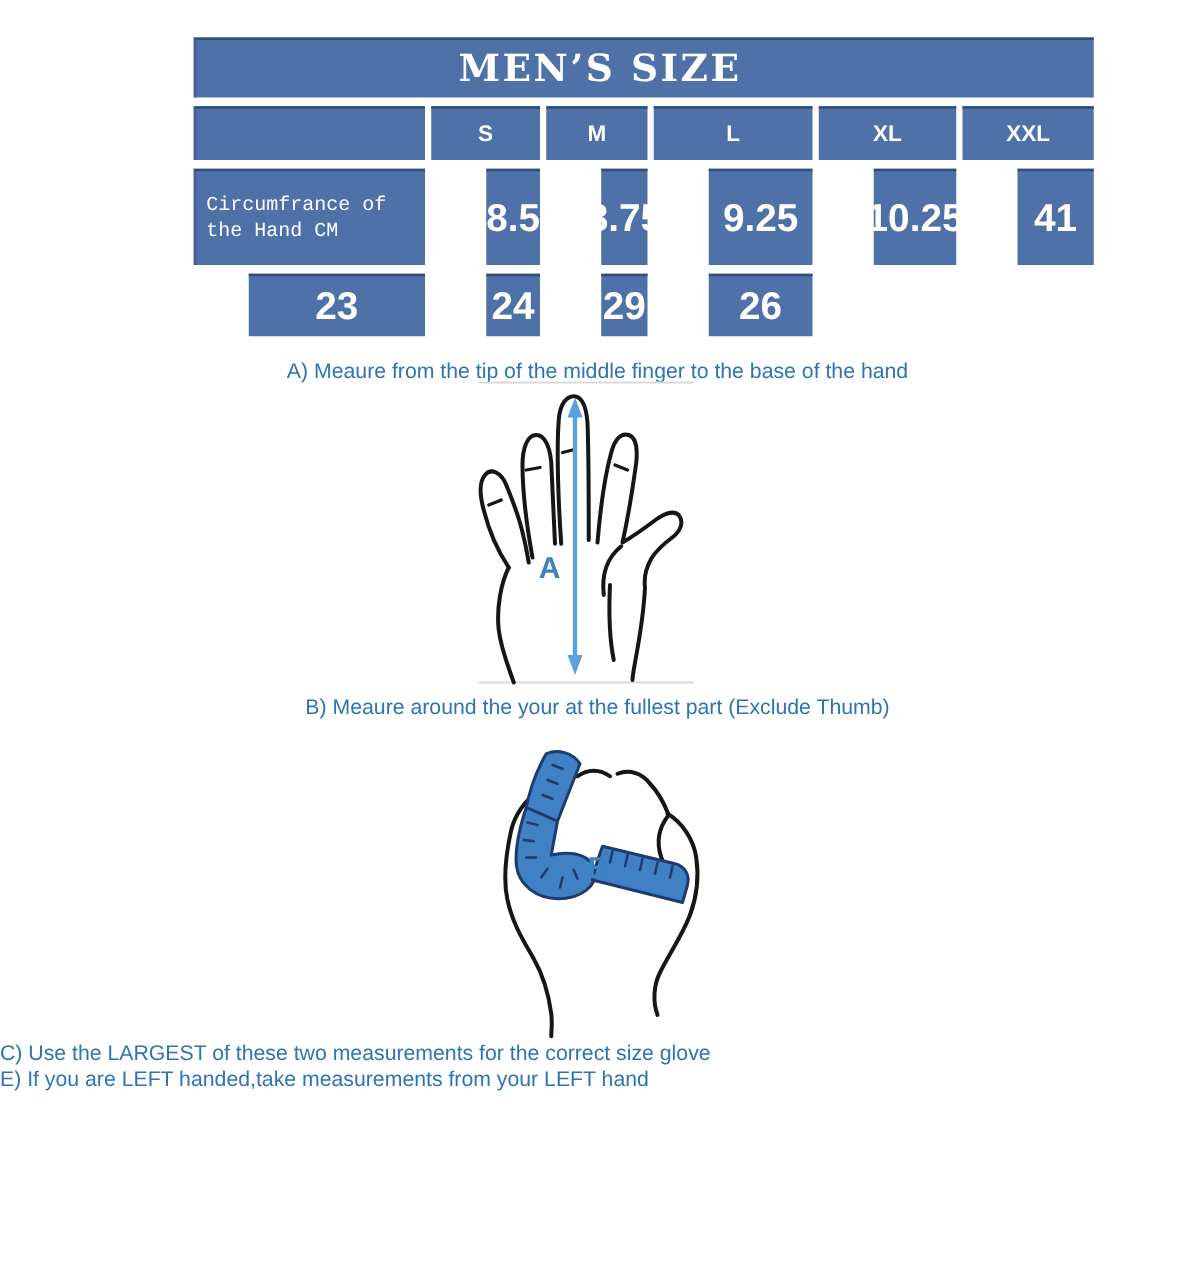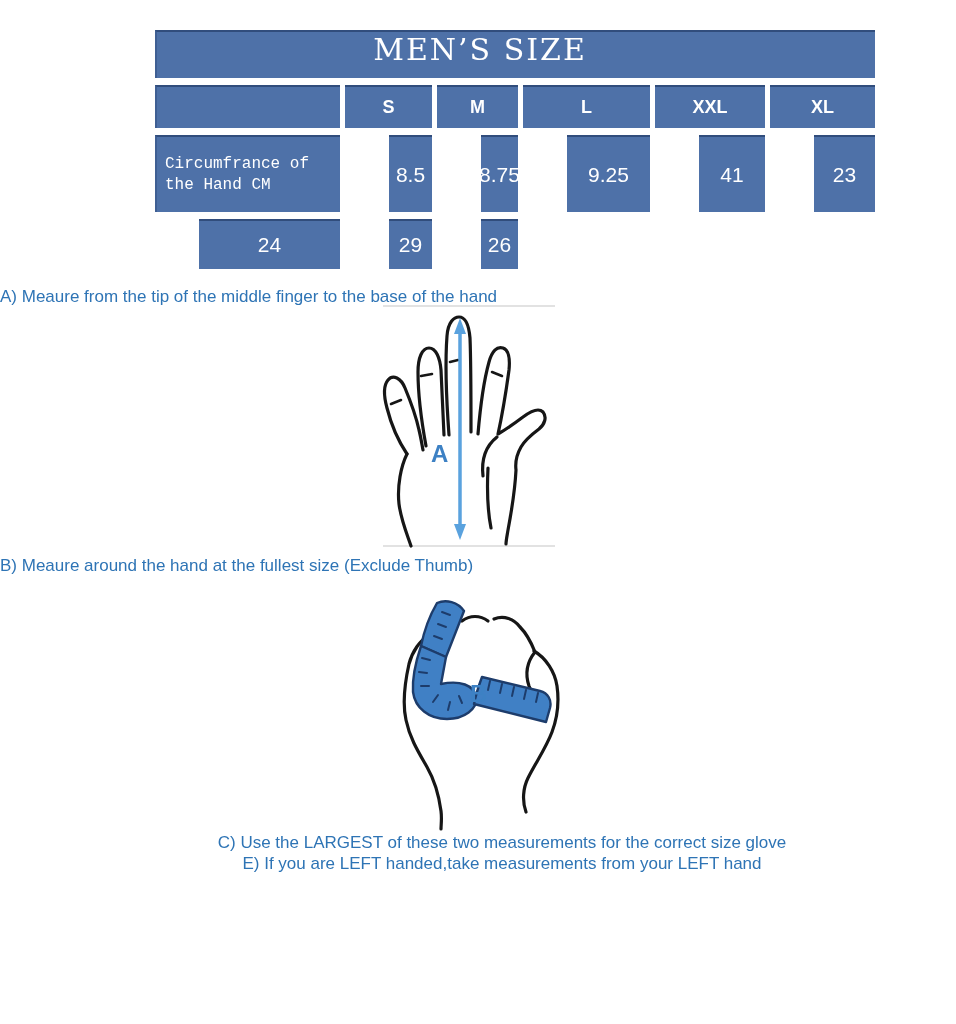--- a/index.html
+++ b/index.html
@@ -16,49 +16,49 @@
     grid-template-columns:185px 87px 81px 127px 110px 105px;
     grid-template-rows:48px 43px 77px 50px;
     column-gap:5px;row-gap:7px;
   }
   .t-title{
     grid-column:1 / -1;
     background:var(--cell-blue);
     border-top:2px solid var(--edge-dark);
     border-left:2px solid var(--edge-mid);
     color:var(--cell-text);
-    display:flex;align-items:flex-start;justify-content:center;
-    font-family:"DejaVu Serif",serif;font-weight:normal;
+    display:flex;align-items:center;justify-content:center;
+    font-family:"DejaVu Serif",serif;font-weight:bold;
     font-size:30px;letter-spacing:2px;
   }
   .t-title span{transform:translateX(-36px);}
   .cell{
     background:var(--cell-blue);
     border-top:2px solid var(--edge-dark);
     color:var(--cell-text);
     display:flex;align-items:center;justify-content:center;
     text-align:center;
   }
   .cell.first{border-left:2px solid var(--edge-mid);}
   .head-cell{font-weight:bold;font-size:18px;}
-  .val-cell{font-weight:normal;font-size:21px;margin-left:44px;}
+  .val-cell{font-weight:bold;font-size:31px;margin-left:44px;}
   .label-cell{font-size:16px;justify-content:flex-start;text-align:left;
               padding-left:8px;line-height:1.3;font-family:Liberation Mono, monospace;}
   .label-cell.centered{justify-content:center;text-align:center;padding-left:0;}
 
   
   .instr{
-    position:absolute;left:0;width:956px;text-align:left;
+    position:absolute;left:0;width:956px;text-align:center;
     color:var(--text-blue);font-size:17px;
   }
   .instr-a{top:287px;}
   .instr-b{top:556px;}
   .instr-block{
-    position:absolute;top:833px;left:0;width:956px;text-align:center;
-    color:var(--text-blue);font-size:17px;line-height:20.6px;padding-left:48px;
+    position:absolute;top:833px;left:0;width:956px;text-align:left;
+    color:var(--text-blue);font-size:17px;line-height:20.6px;
   }
 
   
   .fig-a{position:absolute;left:355px;top:304px;width:230px;height:244px;}
   .fig-b{position:absolute;left:388px;top:590px;width:205px;height:245px;}
   .fig-a svg,.fig-b svg{display:block;width:100%;height:100%;}
 
   .ink{fill:none;stroke:var(--ink);stroke-width:3.2;stroke-linecap:round;stroke-linejoin:round;}
   .crease{fill:none;stroke:var(--ink);stroke-width:2.6;stroke-linecap:round;}
   .faint-edge{stroke:var(--faint);stroke-width:1.5;}
@@ -78,27 +78,28 @@
 
   <div class="size-table">
     <div class="t-title">
       <span>MEN’S SIZE</span>
     </div>
 
     <div class="cell first"></div>
     <div class="cell head-cell">S</div>
     <div class="cell head-cell">M</div>
     <div class="cell head-cell">L</div>
+    <div class="cell head-cell">XL</div>
     <div class="cell head-cell">XXL</div>
-    <div class="cell head-cell">XL</div>
 
     <div class="cell first label-cell">Circumfrance of the Hand CM</div>
     <div class="cell val-cell">8.5</div>
     <div class="cell val-cell">8.75</div>
     <div class="cell val-cell">9.25</div>
+    <div class="cell val-cell">10.25</div>
 
     <div class="cell val-cell">41</div>
     <div class="cell val-cell">23</div>
     <div class="cell val-cell">24</div>
     <div class="cell val-cell">29</div>
     <div class="cell val-cell">26</div>
   </div>
 
   <div class="instr instr-a">A) Meaure from the tip of the middle finger to the base of the hand</div>
 
@@ -120,21 +121,21 @@
       <path class="crease" d="M95,58 L103,56"></path>
 
       <line class="arrow-line" x1="105" y1="28" x2="105" y2="222"></line>
       <polygon class="arrow-head" points="105,14 99,30 111,30"></polygon>
       <polygon class="arrow-head" points="105,236 99,220 111,220"></polygon>
 
       <text class="fig-label" x="76" y="158">A</text>
     </svg>
   </div>
 
-  <div class="instr instr-b">B) Meaure around the hand at the fullest size (Exclude Thumb)</div>
+  <div class="instr instr-b">B) Meaure around the your at the fullest part (Exclude Thumb)</div>
 
   <div class="fig-b">
     <svg viewBox="0 0 205 245" xmlns="http://www.w3.org/2000/svg">
 
       <path class="ink" d="M42,44 C32,50 24,62 21,74 C17,92 14,112 18,130 C22,149 31,163 39,177 C47,191 51,206 53,221 C54,229 53,235 53,239"></path>
       <path class="ink" d="M138,222 C134,211 135,198 140,188 C148,172 158,158 164,142 C170,126 171,110 169,96 C167,82 158,68 146,61"></path>
       <path class="ink" d="M42,44 C50,35 60,31 68,35"></path>
       <path class="ink" d="M74,31 C82,25 92,25 100,31"></path>
       <path class="ink" d="M106,29 C116,25 126,29 132,37 C138,43 143,52 147,62"></path>
       <path class="ink" d="M147,62 C139,72 137,84 141,96 C144,104 149,110 155,114"></path>

